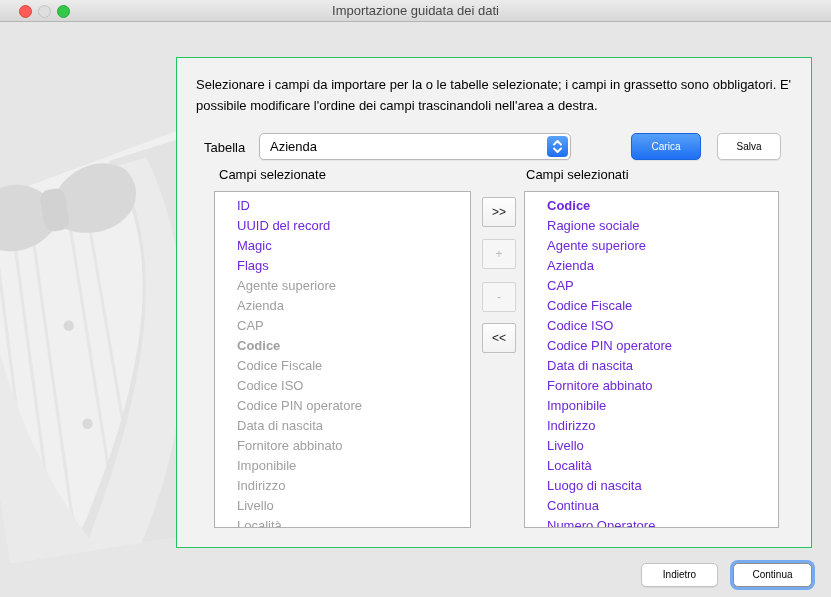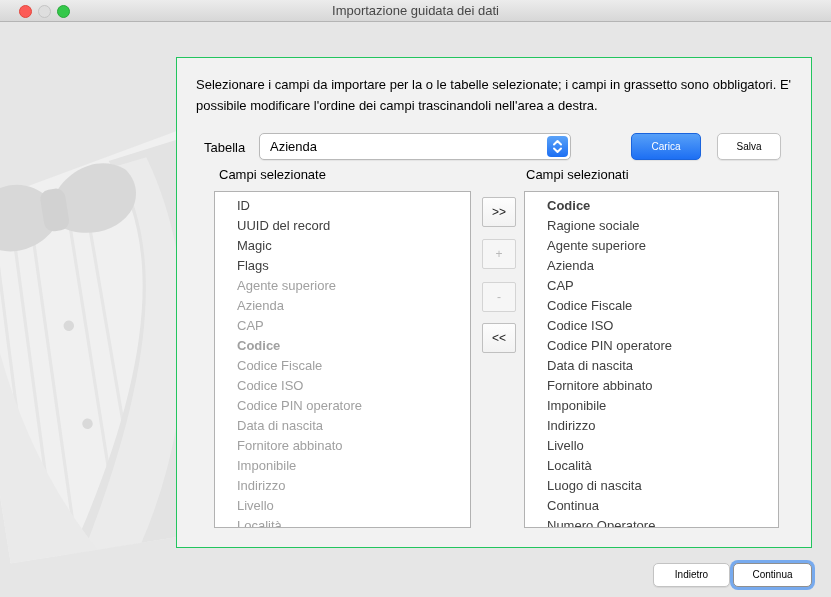--- a/index.html
+++ b/index.html
@@ -70,39 +70,39 @@
   .list-label { position:absolute; font-size:13px; color:#000; top:109px; }
   .lbl-available { left:42px; }
   .lbl-selected  { left:349px; }
   .listbox {
     position:absolute; top:133px; height:337px; background:#fff;
     border:1px solid #b2b2b2; overflow:hidden; padding-top:4px;
   }
   .list-available { left:37px;  width:257px; }
   .list-selected  { left:347px; width:255px; }
   .list-item {
-    height:20px; line-height:20px; padding-left:22px; font-size:13px; color:#404040;
+    height:20px; line-height:20px; padding-left:22px; font-size:13px; color:#6d28d9;
     white-space:nowrap;
   }
   .list-item.dim  { color:#a0a0a0; }
   .list-item.bold { font-weight:bold; }
 
   
   .xfer {
     position:absolute; left:305px; width:34px; height:30px;
     background:linear-gradient(180deg,#fdfdfd,#f2f2f2);
     border:1px solid #c0c0c0; border-radius:2px;
     font-size:12px; color:#222; text-align:center; line-height:28px;
     font-family:"Liberation Sans", sans-serif;
   }
   .xfer.disabled { color:#b9b9b9; border-color:#d4d4d4; background:#f6f6f6; }
   .x1 { top:139px; } .x2 { top:181px; } .x3 { top:224px; } .x4 { top:265px; }
 
   
-  .btn-indietro { position:absolute; left:641px; top:563px; width:77px; height:24px; line-height:22px; z-index:2;margin-left:12px; }
+  .btn-indietro { position:absolute; left:641px; top:563px; width:77px; height:24px; line-height:22px; z-index:2; }
   .btn-continua {
     position:absolute; left:733px; top:563px; width:79px; height:24px; line-height:22px; z-index:2;
     border:1px solid #8f8f8f;
     box-shadow:0 0 0 3px rgba(106,163,238,.9);
   }
 </style>
 </head>
 <body>
 
 <div class="window">

